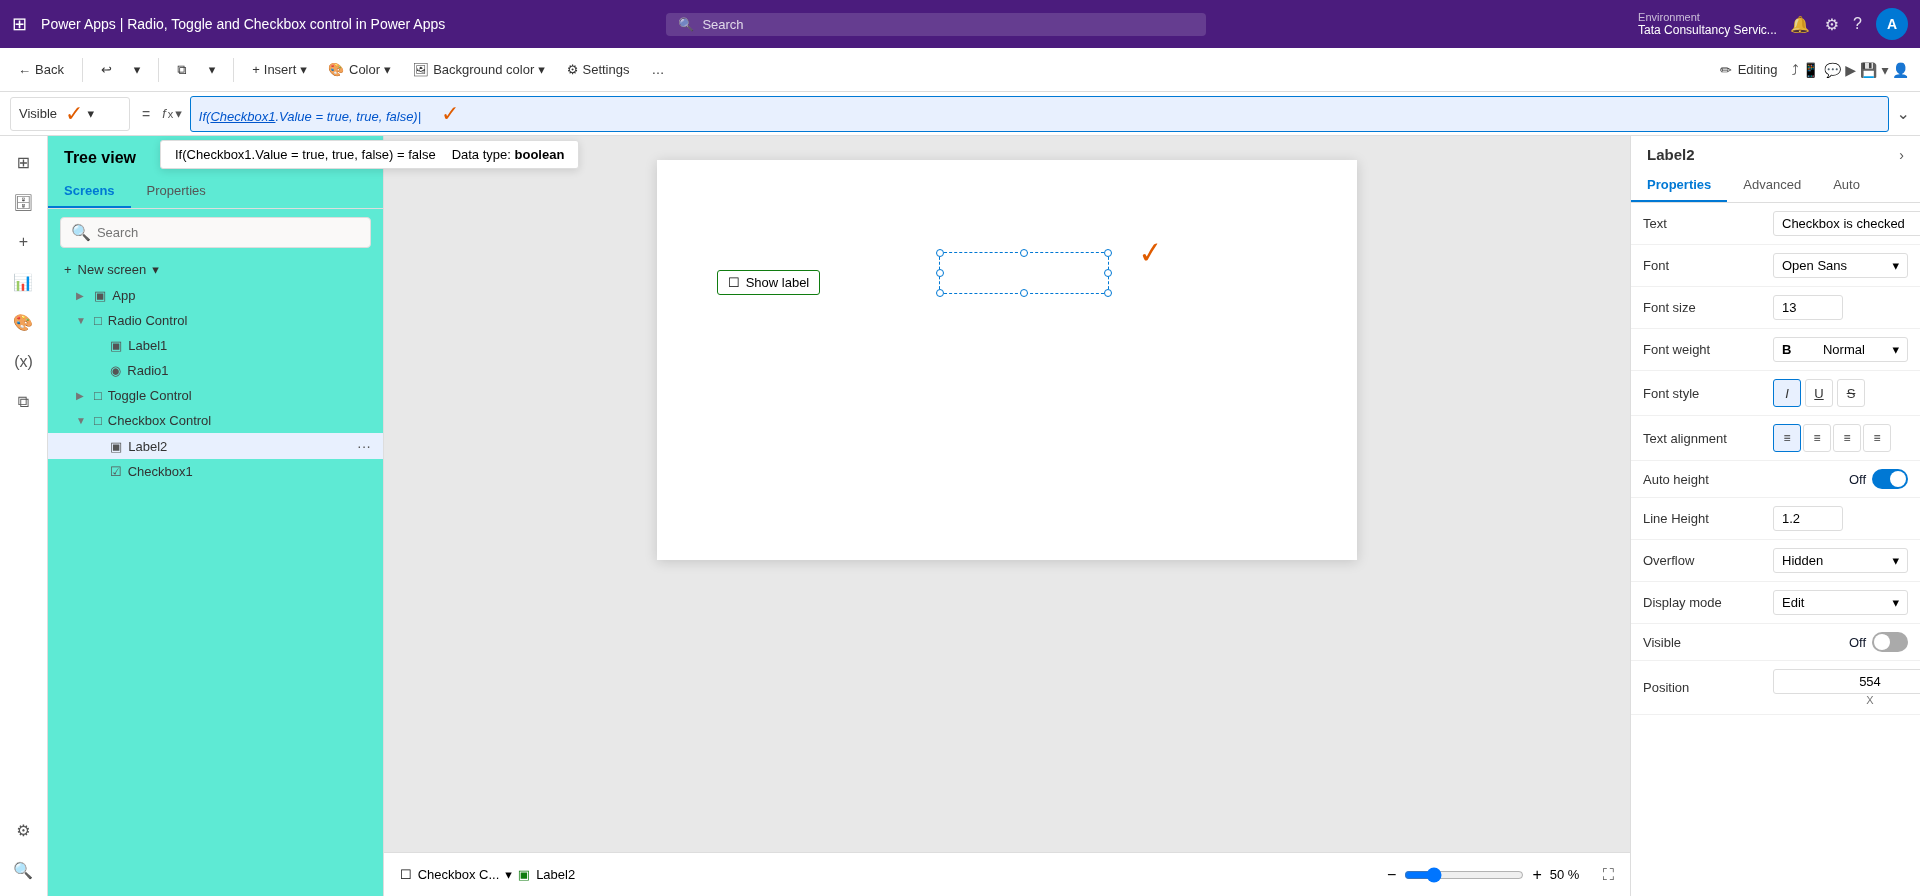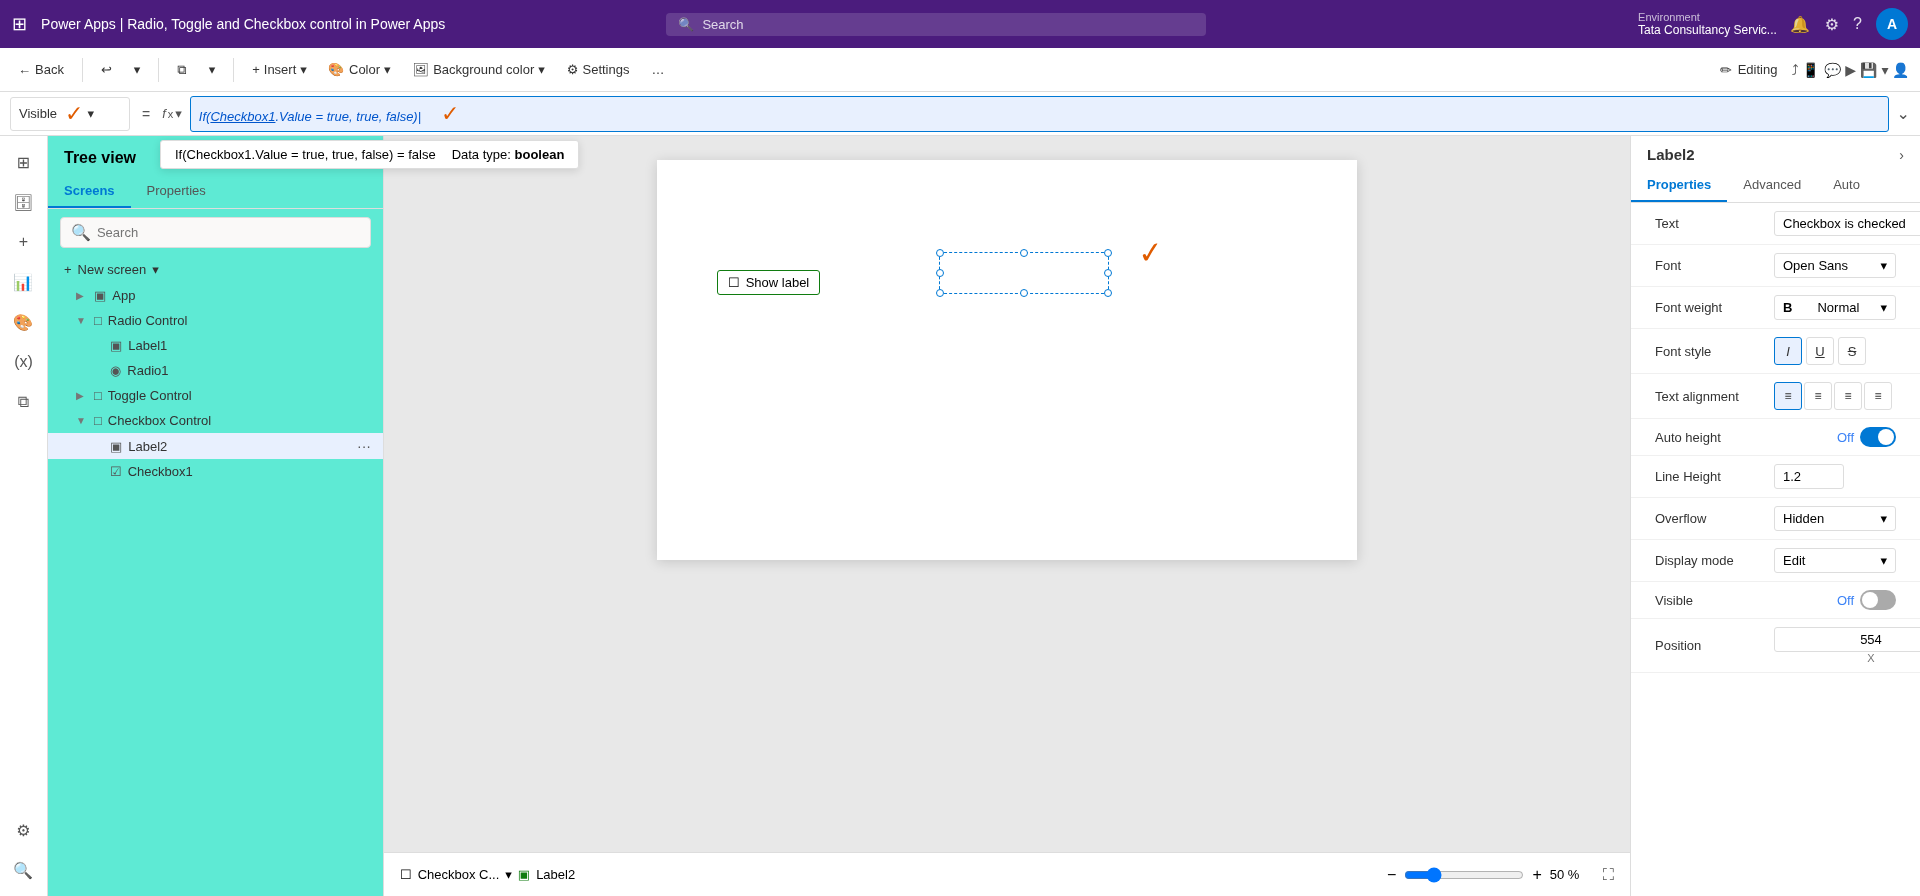--- a/index.html
+++ b/index.html
@@ -195,31 +195,31 @@
     .right-panel-tabs {
       display: flex; border-bottom: 1px solid #ddd; margin-top: 6px;
     }
     .right-panel-tab {
       padding: 8px 16px; font-size: 13px; cursor: pointer;
       border-bottom: 2px solid transparent; color: #555;
     }
     .right-panel-tab.active { border-bottom-color: #0078d4; color: #0078d4; font-weight: 600; }
     .prop-row {
       display: flex; align-items: center;
-      padding: 8px 24px; gap: 9px; border-bottom: 1px solid #f0f0f0;
+      padding: 8px 12px; gap: 20px; border-bottom: 1px solid #f0f0f0;
     }
     .prop-label { font-size: 13px; color: #333; min-width: 110px; flex: 0 0 110px; }
     .prop-input {
       flex: 1; font-size: 13px; border: 1px solid #ddd; border-radius: 3px;
       padding: 4px 8px; outline: none;
     }
     .prop-toggle {
       display: flex; align-items: center; gap: 6px; margin-left: auto;
     }
-    .toggle-label { font-size: 13px; color: #3b82f6; }
+    .toggle-label { font-size: 13px; color: #0f172a; }
     .toggle-switch {
       width: 36px; height: 20px; border-radius: 10px;
       background: #aaa; position: relative; cursor: pointer;
     }
     .toggle-switch.on { background: #0078d4; }
     .toggle-knob {
       position: absolute; width: 16px; height: 16px;
       background: white; border-radius: 50%; top: 2px; left: 2px;
       transition: left 0.2s;
     }
@@ -496,20 +496,24 @@
     </div>
 
     <div class="prop-row">
       <span class="prop-label">Font</span>
       <div class="select-dropdown">
         <span>Open Sans</span>
         <span>▾</span>
       </div>
     </div>
 
+    <div class="prop-row">
+      <span class="prop-label">Font size</span>
+      <input class="prop-input" type="number" value="13" style="max-width: 70px;">
+    </div>
 
     <div class="prop-row">
       <span class="prop-label">Font weight</span>
       <div class="select-dropdown">
         <span style="font-weight:bold;margin-right:4px;">B</span>
         <span>Normal</span>
         <span>▾</span>
       </div>
     </div>
 

